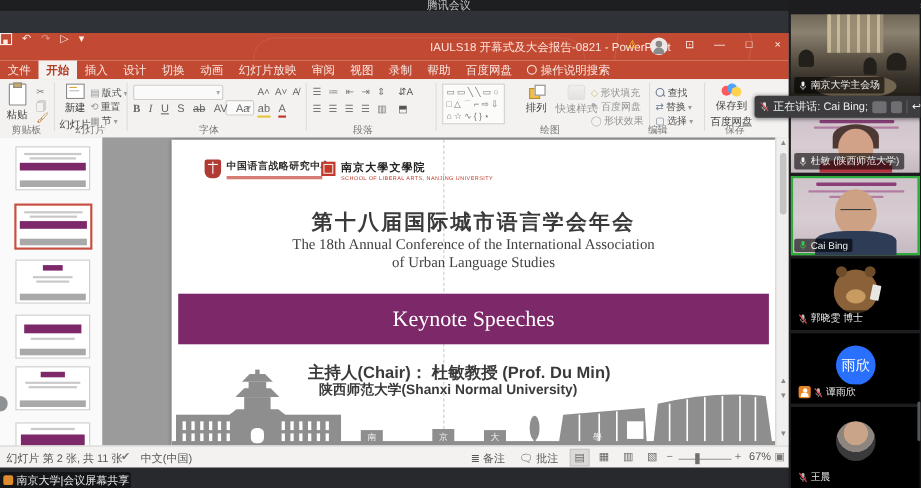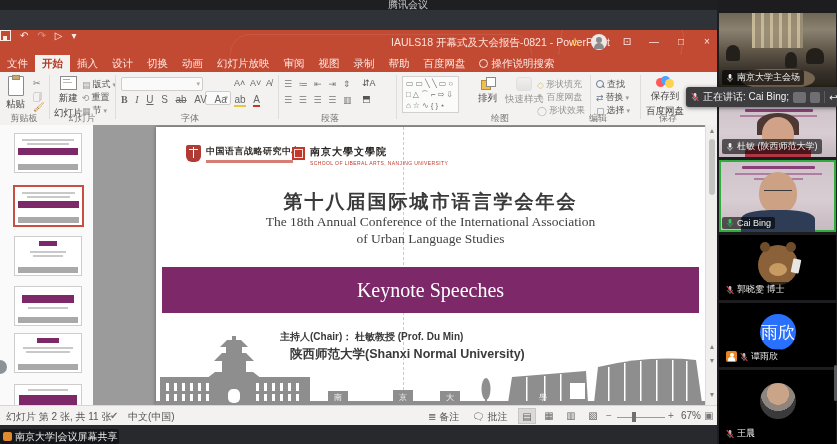--- a/index.html
+++ b/index.html
@@ -95,21 +95,21 @@
   .logo1-t{font-size:9px;font-weight:bold;color:#33302e;letter-spacing:.5px;white-space:nowrap;}
   .logo-sub{margin-top:2px;height:3px;background:#c0392b;opacity:.65;width:92%;}
   .logo2-t{font-size:10px;font-weight:bold;color:#262422;font-family:"Liberation Serif",serif;letter-spacing:1px;white-space:nowrap;}
   .logo2-s{font-size:5px;color:#c0392b;letter-spacing:.4px;white-space:nowrap;margin-top:1px;}
 
   .s-title{top:62px;left:0;width:100%;text-align:center;font-size:19px;font-weight:bold;color:#3a3a3a;letter-spacing:2px;}
   .s-en{left:0;width:100%;text-align:center;font-family:"Liberation Serif","DejaVu Serif",serif;font-size:13.5px;color:#3f3f3f;}
   .banner{top:140px;left:6px;width:537px;height:46px;background:#7c2869;display:flex;align-items:center;justify-content:center;gap:14px;}
   .banner .cn{font-family:"DejaVu Serif",serif;font-style:italic;font-weight:bold;font-size:29px;color:#fff;letter-spacing:7px;}
   .banner .en{font-family:"Liberation Serif",serif;font-size:20px;color:#fff;}
-  .chair1{top:203px;left:124px;font-size:10px;font-weight:bold;color:#3a3a3a;white-space:nowrap;}
+  .chair1{top:203px;left:124px;font-size:15px;font-weight:bold;color:#3a3a3a;white-space:nowrap;}
   .chair2{top:219px;left:134px;font-size:12.5px;font-weight:bold;color:#3a3a3a;white-space:nowrap;}
   .skyline{position:absolute;left:0;bottom:0;}
 
   .vscroll{top:95px;left:705px;width:12px;height:280px;background:#f0efee;border-left:1px solid #e0dedd;}
   .vs-el{left:2px;width:8px;text-align:center;font-size:7px;color:#888;}
   .vs-thumb{left:3px;top:14px;width:6px;height:56px;background:#c6c4c2;border-radius:3px;}
 
   
   .statusbar{top:375px;left:0;width:717px;height:20px;background:#f3f2f1;border-top:1px solid #d8d6d4;font-size:10px;color:#555;}
   .sb{top:4px;white-space:nowrap;}
@@ -605,21 +605,21 @@
             <path d="M2.5 7a3.5 3.5 0 0 0 7 0" fill="none" stroke="currentColor"></path>
             <path d="M6 11v2" stroke="currentColor"></path>
             <path d="M1 1 L11 13" stroke="#e5484d" stroke-width="1.6"></path>
           </svg>
         <span>郭晓雯 博士</span>
       </div>
     </div>
 
     <div class="abs tile" style="top:303px;height:64px;">
       <div class="avatar-circ" style="left:41px;top:11px;width:36px;height:36px;background:#2970ff;display:flex;align-items:center;justify-content:center;">
-        <span style="color:#fff;font-size:17px;">雨欣</span>
+        <span style="color:#fff;font-size:13px;">雨欣</span>
       </div>
       <div class="vlabel">
         <span class="badge-hand">
             <i></i>
             <b></b>
           </span>
         <svg class="mic" viewBox="0 0 12 14" style="color:#bbb;">
             <rect x="4" y="1" width="4" height="7" rx="2" fill="currentColor"></rect>
             <path d="M2.5 7a3.5 3.5 0 0 0 7 0" fill="none" stroke="currentColor"></path>
             <path d="M6 11v2" stroke="currentColor"></path>

